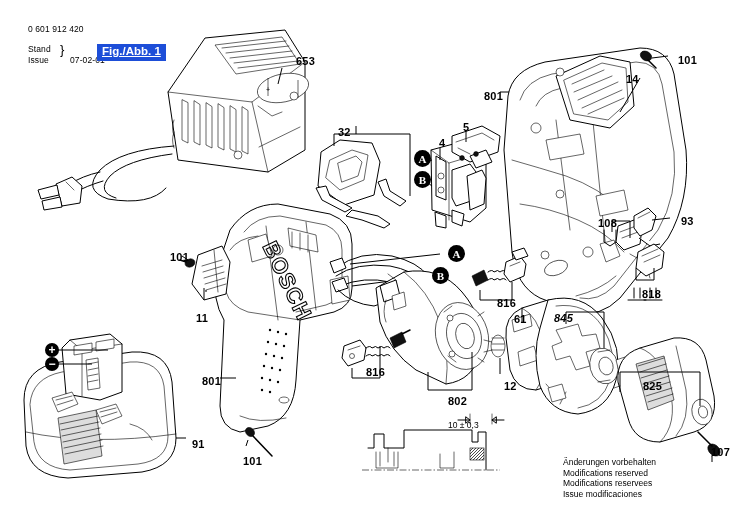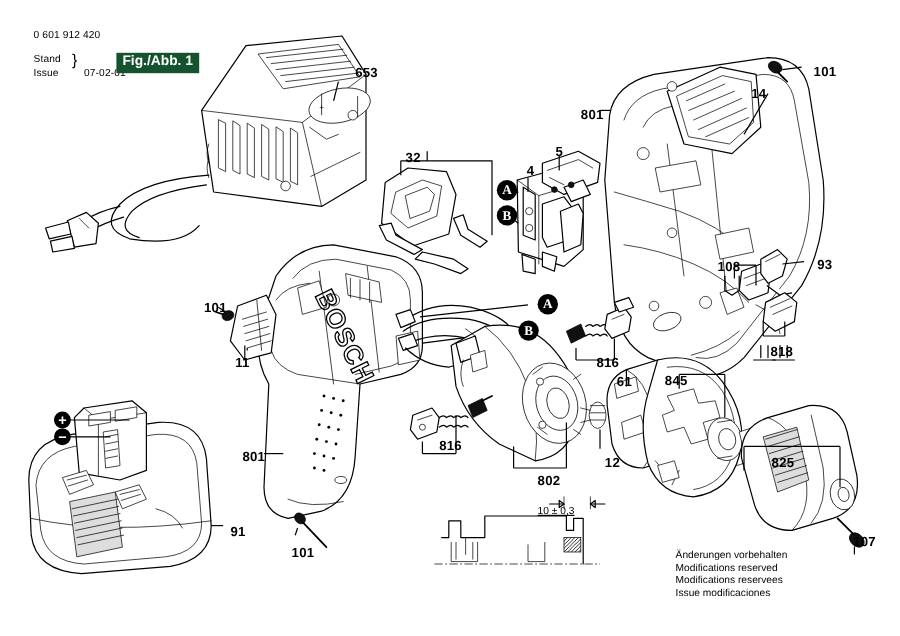--- a/index.html
+++ b/index.html
@@ -2,23 +2,23 @@
 <html><head>
 <meta charset="utf-8">
 <style>
   html,body{margin:0;padding:0;background:#fff;}
   body{width:750px;height:530px;position:relative;overflow:hidden;
        font-family:"Liberation Sans",sans-serif;color:#000;}
   #sheet{position:absolute;inset:0;width:750px;height:530px;}
   .lbl{position:absolute;font-size:11px;font-weight:bold;letter-spacing:.2px;white-space:nowrap;}
   .hdr{position:absolute;font-size:8.5px;white-space:nowrap;letter-spacing:.1px;}
   .hdr.strike{text-decoration:line-through;padding-left:36px;}
-  #figbadge{position:absolute;left:97px;top:44px;background:#14532d;color:#fff;
+  #figbadge{position:absolute;left:97px;top:44px;background:#1d4ed8;color:#fff;
             font-size:11.5px;font-weight:bold;padding:2px 5px 3px 5px;line-height:1;
-            font-family:"Liberation Sans",sans-serif;}
+            font-family:"Liberation Sans",sans-serif;text-decoration:underline;}
   #legal{position:absolute;left:563px;top:457px;font-size:8.5px;line-height:10.5px;white-space:nowrap;}
   .dim{position:absolute;font-size:8.5px;white-space:nowrap;}
   .ab{position:absolute;width:17px;height:17px;border-radius:50%;background:#000;color:#fff;
       font-size:11px;font-weight:bold;display:flex;align-items:center;justify-content:center;
       font-family:"Liberation Serif",serif;}
   .pm{position:absolute;width:14px;height:14px;border-radius:50%;background:#000;color:#fff;
       font-size:12px;font-weight:bold;display:flex;align-items:center;justify-content:center;line-height:1;}
 </style>
 </head>
 <body>
@@ -398,46 +398,46 @@
 <div id="figbadge">Fig./Abb. 1</div>
 
 <div class="ab" style="left:414px;top:150px;">A</div>
 <div class="ab" style="left:414px;top:171px;">B</div>
 <div class="ab" style="left:448px;top:245px;">A</div>
 <div class="ab" style="left:432px;top:267px;">B</div>
 
 <div class="pm" style="left:45px;top:343px;">+</div>
 <div class="pm" style="left:45px;top:357px;">−</div>
 
-<div class="dim" style="left:448px;top:420px;text-decoration:underline;">10 ± 0,3</div>
+<div class="dim" style="left:448px;top:420px;">10 ± 0,3</div>
 
 <div id="legal">
   <div>Änderungen vorbehalten</div>
   <div>Modifications reserved</div>
   <div>Modifications reservees</div>
   <div>Issue modificaciones</div>
 </div>
 
 <div id="partlabels">
     <div class="lbl" style="left: 284px; top: 55px; padding-left: 12px;">653</div>
     <div class="lbl" style="left: 338px; top: 126px;">32</div>
     <div class="lbl" style="left: 439px; top: 137px;">4</div>
     <div class="lbl" style="left: 463px; top: 121px;">5</div>
     <div class="lbl" style="left: 678px; top: 54px;">101</div>
     <div class="lbl" style="left: 626px; top: 73px;">14</div>
     <div class="lbl" style="left: 484px; top: 90px;">801</div>
     <div class="lbl" style="left: 598px; top: 217px;">108</div>
     <div class="lbl" style="left: 681px; top: 215px;">93</div>
     <div class="lbl" style="left: 642px; top: 288px;">818</div>
     <div class="lbl" style="left: 170px; top: 251px;">101</div>
-    <div class="lbl" style="left: 196px; top: 297px; text-align: center;">11</div>
+    <div class="lbl" style="left: 196px; top: 312px; text-align: center;">11</div>
     <div class="lbl" style="left: 202px; top: 375px;">801</div>
     <div class="lbl" style="left: 366px; top: 366px;">816</div>
     <div class="lbl" style="left: 497px; top: 297px;">816</div>
     <div class="lbl" style="left: 448px; top: 395px;">802</div>
     <div class="lbl" style="left: 504px; top: 380px;">12</div>
     <div class="lbl" style="left: 514px; top: 313px;">61</div>
-    <div class="lbl" style="left: 554px; top: 312px;">845</div>
+    <div class="lbl" style="left: 554px; top: 312px; font-style: italic;">845</div>
     <div class="lbl" style="left: 643px; top: 380px;">825</div>
     <div class="lbl" style="left: 711px; top: 446px;">107</div>
     <div class="lbl" style="left: 192px; top: 438px;">91</div>
     <div class="lbl" style="left: 243px; top: 455px;">101</div>
   </div>
 
 </body></html>

